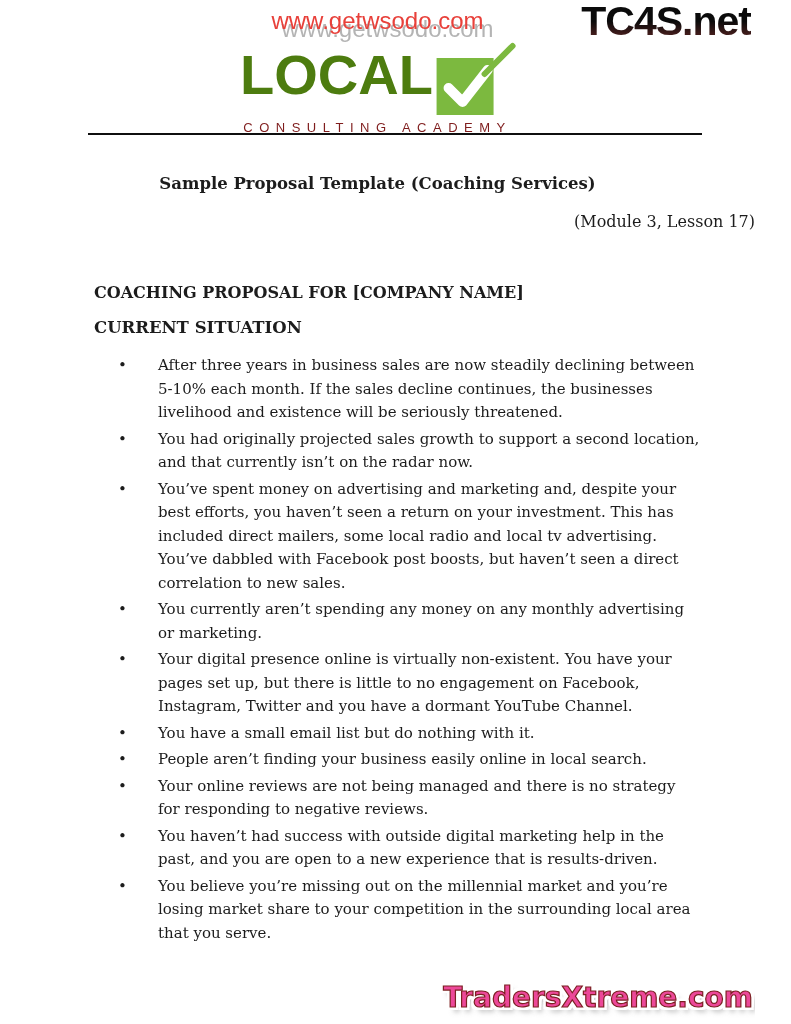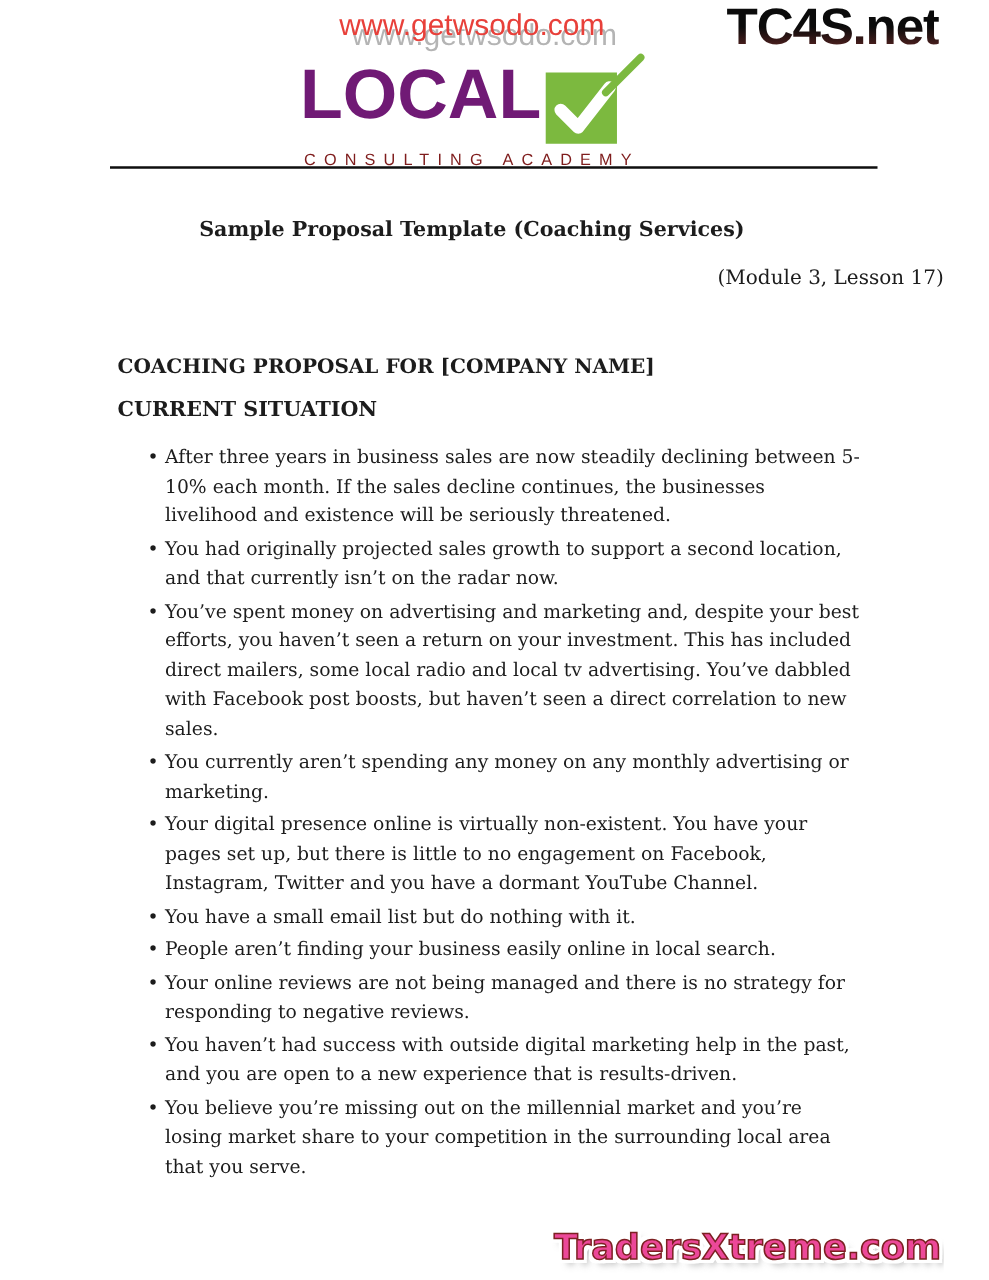--- a/index.html
+++ b/index.html
@@ -16,39 +16,39 @@
 
   .wm-tc4s{position:absolute;top:-2px;right:4px;z-index:5;
     font-family:"Liberation Sans",sans-serif;font-weight:900;font-size:41px;letter-spacing:-1px;
     background:linear-gradient(#0b0b0b 50%,#6e2a28 100%);
     -webkit-background-clip:text;background-clip:text;color:transparent;}
 
   
   .logo{position:absolute;top:44px;left:50%;transform:translateX(-50%);text-align:center;}
   .logo-row{display:flex;align-items:flex-start;justify-content:center;}
   .logo-word{font-family:"Liberation Sans",sans-serif;font-weight:800;font-size:56px;
-    line-height:62px;color:#701a75;letter-spacing:0px;}
+    line-height:62px;color:#4d7c0f;letter-spacing:0px;}
   .logo-check{width:80px;height:72px;margin-left:2px;overflow:visible;}
   .logo-tagline{font-family:"Liberation Sans",sans-serif;font-size:13px;letter-spacing:6.5px;
     color:#7f1d1d;margin-top:4px;text-align:center;white-space:nowrap;}
 
   .rule{position:absolute;top:133px;left:88px;width:614px;border-top:2px solid #0f0f0f;}
 
   
   .doc-title{position:absolute;top:174px;left:0;width:100%;text-align:center;
     font-weight:700;font-size:16.5px;}
   .doc-subtitle{position:absolute;top:212px;left:0;width:100%;text-align:right;font-size:16px;}
   .h1{position:absolute;top:283px;left:94px;font-weight:700;font-size:16px;}
   .h2{position:absolute;top:318px;left:94px;font-weight:700;font-size:16.5px;}
 
   .bullets{position:absolute;top:354px;left:94px;width:606px;margin:0;padding:0;list-style:none;}
   .bullets li{display:flex;align-items:flex-start;margin-bottom:3px;
     font-size:15px;line-height:23.5px;}
   .dot{flex:0 0 38px;padding-left:24px;box-sizing:border-box;font-size:15px;}
-  .btext{flex:1;max-width:556px;}
+  .btext{flex:1;max-width:556px;margin-left:26px;}
 
   
   .wm-dlsub{position:absolute;top:486px;left:258px;z-index:10;
     font-family:"DejaVu Serif",serif;font-weight:800;font-size:37px;letter-spacing:2px;
     color:#c8161d;-webkit-text-stroke:1.5px #8c0e13;white-space:nowrap;
     text-shadow:
       -3px -3px 0 #fff, 3px -3px 0 #fff, -3px 3px 0 #fff, 3px 3px 0 #fff,
       0 -3px 0 #fff, 0 3px 0 #fff, -3px 0 0 #fff, 3px 0 0 #fff,
       5px 6px 6px rgba(90,90,90,.55);}
   .wm-traders{position:absolute;top:981px;right:2px;z-index:10;

